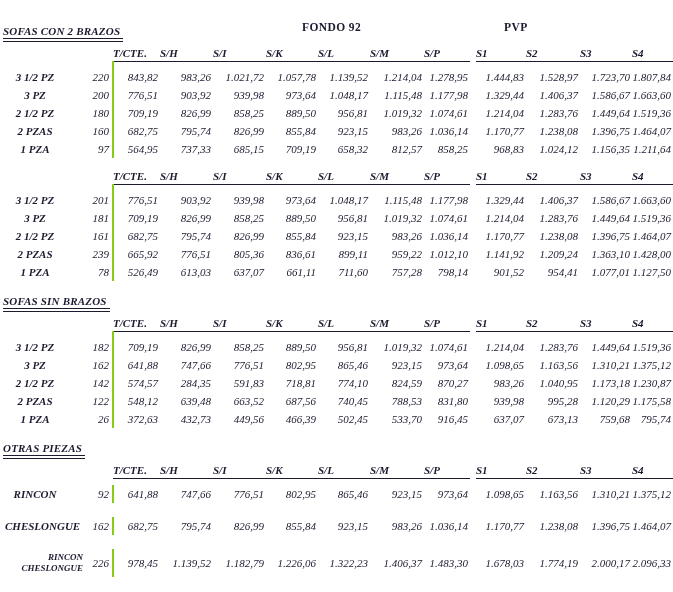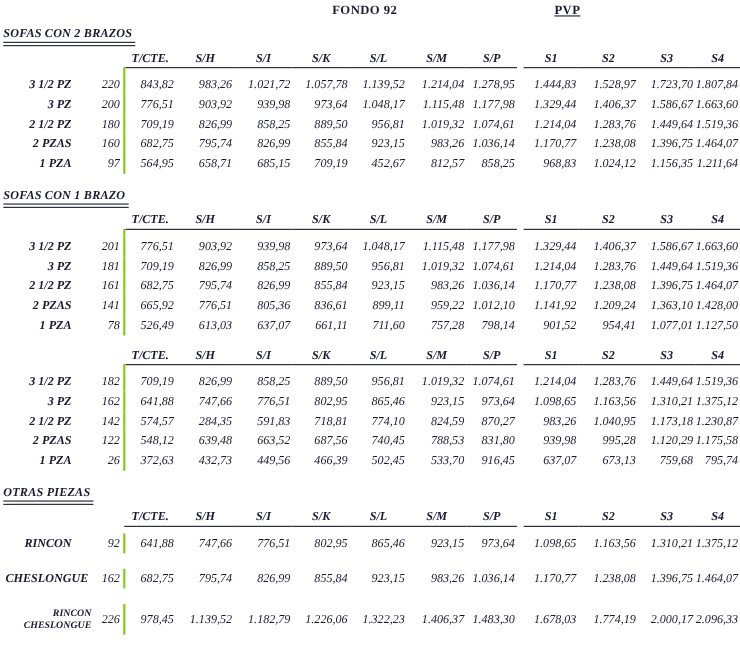--- a/index.html
+++ b/index.html
@@ -9,26 +9,26 @@
     background: #ffffff;
     font-family: "Liberation Serif", "DejaVu Serif", serif;
     color: #1b1b30;
     overflow: hidden;
   }
   .page { position: relative; padding: 3px 0 0 3px; width: 673px; }
 
   
   .group-headers { position: relative; height: 18px; }
   .gh {
-    position: absolute; top: 1px;
+    position: absolute; top: 18px;
     font-weight: bold; font-size: 11.5px; letter-spacing: 0.4px;
     white-space: nowrap;
   }
   .gh-fondo { left: 299px; }
-  .gh-pvp  { left: 501px; text-decoration: underline; }
+  .gh-pvp  { left: 501px; }
 
   
   .section { margin-bottom: 10px; font-style: italic; }
   .sec-title {
     display: inline-block;
     font-weight: bold; font-size: 11px; letter-spacing: 0.2px;
     border-bottom: 4px double #1b1b30;
     padding: 0 3px 1px 0;
     margin-bottom: 3px;
     white-space: nowrap;
@@ -40,31 +40,31 @@
   }
   
   col.c0 {width:62px;} col.c1 {width:48px;} col.c2 {width:47px;}
   col.c3 {width:53px;} col.c4 {width:53px;} col.c5 {width:52px;}
   col.c6 {width:52px;} col.c7 {width:54px;} col.c8 {width:46px;}
   col.c9 {width:6px;}  col.c10{width:50px;} col.c11{width:54px;}
   col.c12{width:52px;} col.c13{width:41px;}
 
   th, td { padding: 0; margin: 0; }
   thead th {
-    font-weight: bold; font-size: 11px; text-align: center;
+    font-weight: bold; font-size: 11px; text-align: left;
     height: 16px; vertical-align: bottom; padding-bottom: 2px;
     border-bottom: 1px solid #1b1b30;
     white-space: nowrap;
   }
   thead th.nob { border-bottom: none; }
 
   tbody td { height: 18px; vertical-align: middle; white-space: nowrap; }
   td.num { text-align: right; padding-right: 2px; }
   td.qty { text-align: right; padding-right: 3px; }
-  td.lbl { font-weight: bold; text-align: right; padding-left: 2px; overflow: visible; }
+  td.lbl { font-weight: bold; text-align: center; padding-left: 2px; overflow: visible; }
   tbody td.vline { border-left: 2px solid #84cc16; }
 
   tr.gap-top td { height: 7px; }
   tr.gap-mid td { height: 14px; }
 
   tr.two-line td { height: 28px; }
   td.lbl.stack { font-size: 9px; line-height: 1.2; text-align: right; }
   td.lbl.stack .lbl-line { margin-right: -18px; }
 </style>
 </head>
@@ -179,38 +179,37 @@
               <td></td>
               <td class="num">1.170,77</td>
               <td class="num">1.238,08</td>
               <td class="num">1.396,75</td>
               <td class="num">1.464,07</td>
             </tr>
             <tr>
               <td class="lbl">1 PZA</td>
               <td class="qty">97</td>
               <td class="num vline">564,95</td>
-              <td class="num">658,71</td>
+              <td class="num">737,33</td>
               <td class="num">685,15</td>
               <td class="num">709,19</td>
-              <td class="num">452,67</td>
+              <td class="num">658,32</td>
               <td class="num">812,57</td>
               <td class="num">858,25</td>
               <td></td>
               <td class="num">968,83</td>
               <td class="num">1.024,12</td>
               <td class="num">1.156,35</td>
               <td class="num">1.211,64</td>
             </tr>
           </tbody>
     </table>
   </div>
 
   <div class="section">
-    <div class="sec-title">SOFAS CON 1 BRAZO</div>
     <table class="grid">
       <colgroup>
         <col class="c0">
             <col class="c1">
             <col class="c2">
             <col class="c3">
         <col class="c4">
             <col class="c5">
             <col class="c6">
             <col class="c7">
@@ -287,21 +286,21 @@
               <td class="num">983,26</td>
               <td class="num">1.036,14</td>
               <td></td>
               <td class="num">1.170,77</td>
               <td class="num">1.238,08</td>
               <td class="num">1.396,75</td>
               <td class="num">1.464,07</td>
             </tr>
             <tr>
               <td class="lbl">2 PZAS</td>
-              <td class="qty">141</td>
+              <td class="qty">239</td>
               <td class="num vline">665,92</td>
               <td class="num">776,51</td>
               <td class="num">805,36</td>
               <td class="num">836,61</td>
               <td class="num">899,11</td>
               <td class="num">959,22</td>
               <td class="num">1.012,10</td>
               <td></td>
               <td class="num">1.141,92</td>
               <td class="num">1.209,24</td>
@@ -322,20 +321,21 @@
               <td class="num">901,52</td>
               <td class="num">954,41</td>
               <td class="num">1.077,01</td>
               <td class="num">1.127,50</td>
             </tr>
           </tbody>
     </table>
   </div>
 
   <div class="section">
+    <div class="sec-title">SOFAS SIN BRAZOS</div>
     <table class="grid">
       <colgroup>
         <col class="c0">
             <col class="c1">
             <col class="c2">
             <col class="c3">
         <col class="c4">
             <col class="c5">
             <col class="c6">
             <col class="c7">

